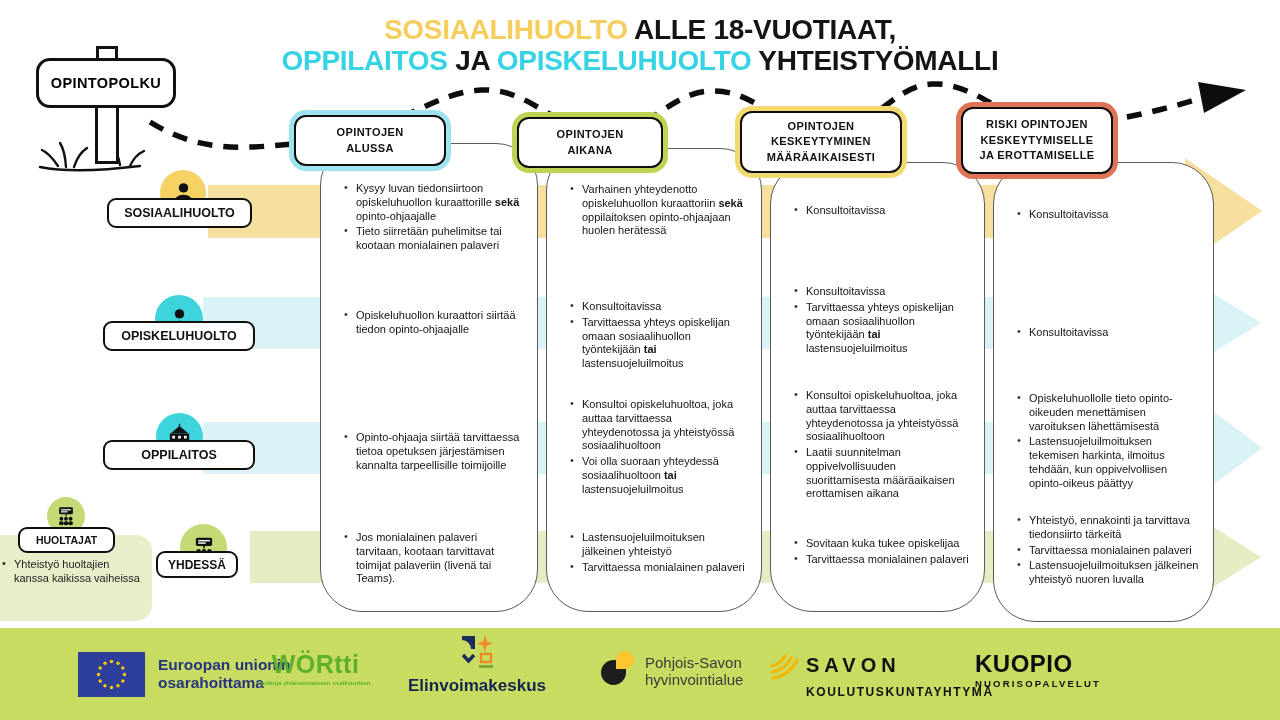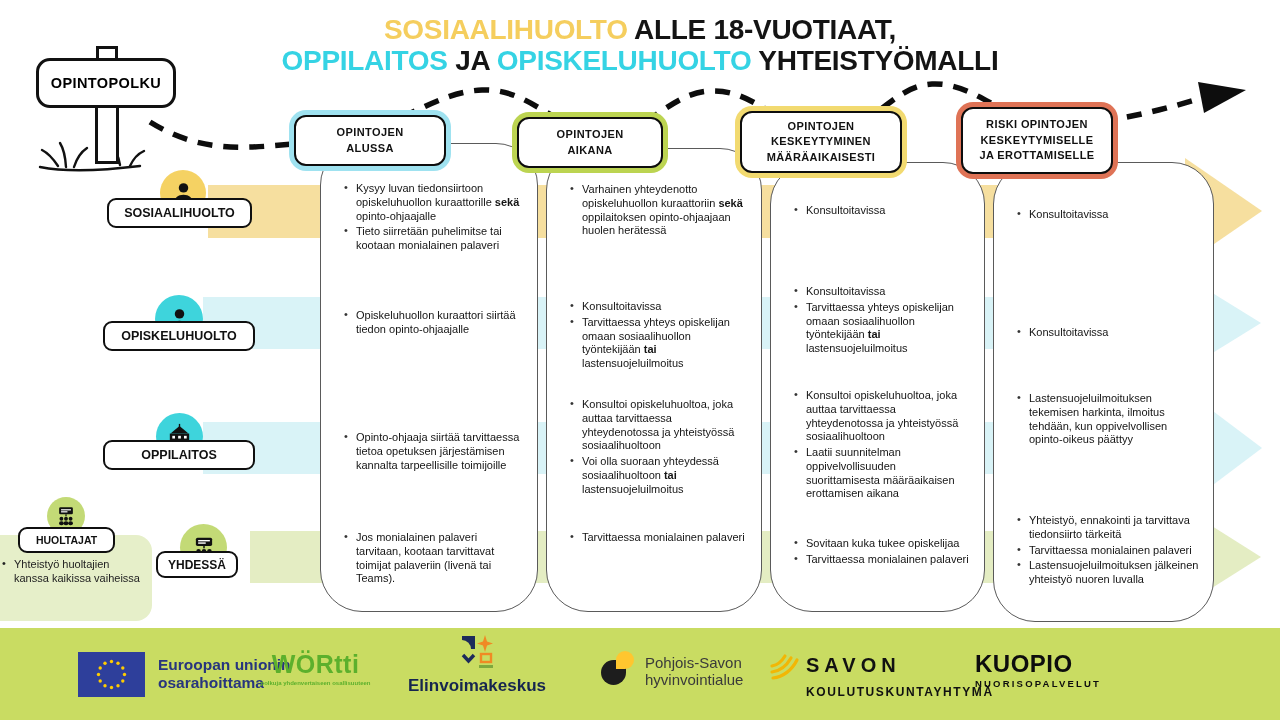--- a/index.html
+++ b/index.html
@@ -117,20 +117,21 @@
       </ul>
     <ul class="cell" style="top:151px">
         <li>Konsultoitavissa</li>
         <li>Tarvittaessa yhteys opiskelijan omaan sosiaalihuollon työntekijään <b>tai</b> lastensuojeluilmoitus</li>
       </ul>
     <ul class="cell" style="top:249px">
         <li>Konsultoi opiskeluhuoltoa, joka auttaa tarvittaessa yhteydenotossa ja yhteistyössä sosiaalihuoltoon</li>
         <li>Voi olla suoraan yhteydessä sosiaalihuoltoon <b>tai</b> lastensuojeluilmoitus</li>
       </ul>
     <ul class="cell" style="top:382px">
+        <li>Lastensuojeluilmoituksen jälkeinen yhteistyö</li>
         <li>Tarvittaessa monialainen palaveri</li>
       </ul>
   </div>
   <div class="card" style="left:722px;top:162px;width:215px;height:450px">
     <ul class="cell" style="top:41px">
         <li>Konsultoitavissa</li>
       </ul>
     <ul class="cell" style="top:122px">
         <li>Konsultoitavissa</li>
         <li>Tarvittaessa yhteys opiskelijan omaan sosiaalihuollon työntekijään <b>tai</b> lastensuojeluilmoitus</li>
@@ -145,20 +146,21 @@
       </ul>
   </div>
   <div class="card" style="left:945px;top:162px;width:221px;height:460px">
     <ul class="cell" style="top:45px">
         <li>Konsultoitavissa</li>
       </ul>
     <ul class="cell" style="top:163px">
         <li>Konsultoitavissa</li>
       </ul>
     <ul class="cell" style="top:229px">
+        <li>Opiskeluhuollolle tieto opinto-oikeuden menettämisen varoituksen lähettämisestä</li>
         <li>Lastensuojeluilmoituksen tekemisen harkinta, ilmoitus tehdään, kun oppivelvollisen opinto-oikeus päättyy</li>
       </ul>
     <ul class="cell" style="top:351px">
         <li>Yhteistyö, ennakointi ja tarvittava tiedonsiirto tärkeitä</li>
         <li>Tarvittaessa monialainen palaveri</li>
         <li>Lastensuojeluilmoituksen jälkeinen yhteistyö nuoren luvalla</li>
       </ul>
   </div>
 
   <svg class="svg-layer" width="1280" height="720" viewBox="0 0 1280 720">

